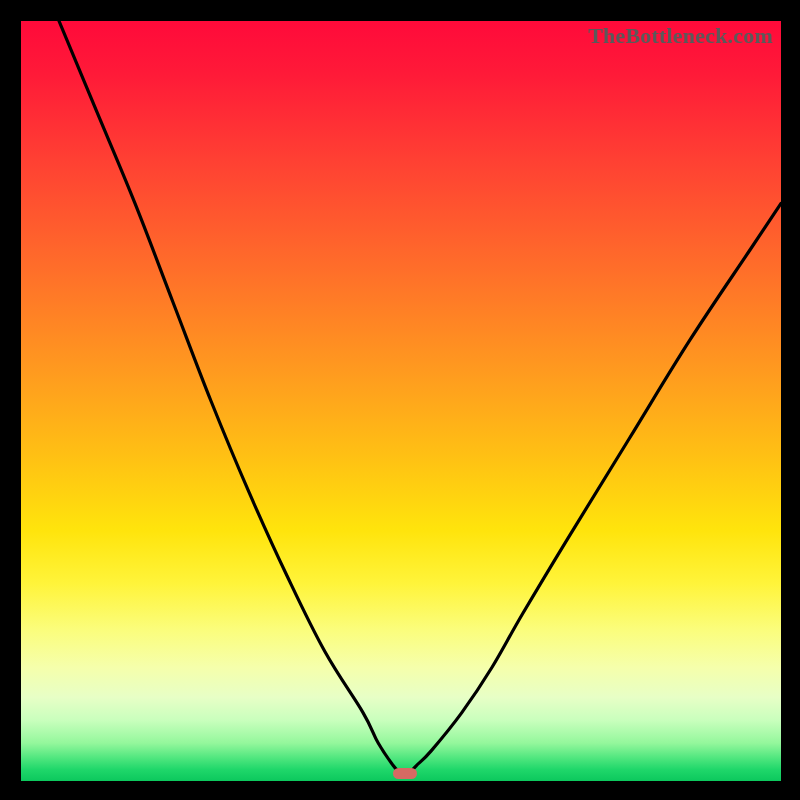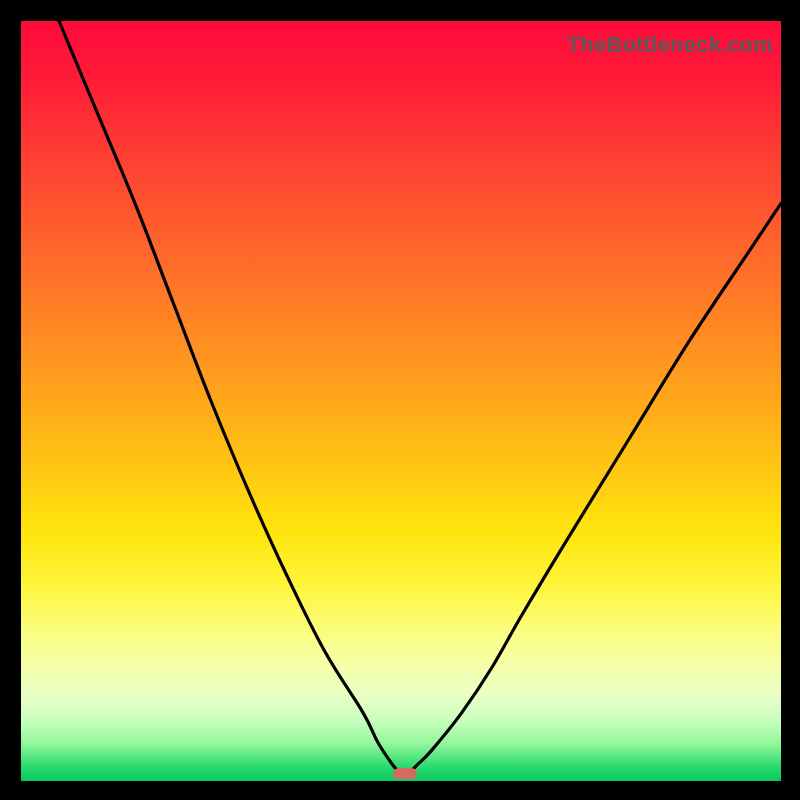--- a/index.html
+++ b/index.html
@@ -38,23 +38,23 @@
       #e7ffc6 89%,
       #c9ffbd 92%,
       #94f79c 95%,
       #4fe67e 97%,
       #1fd76a 98.5%,
       #0cc85d 100%
     );
   }
   .watermark {
     position: absolute;
-    top: 11px;
+    top: 2px;
     right: 8px;
-    font-family: Liberation Sans, sans-serif;
+    font-family: Liberation Serif, serif;
     font-size: 22px;
     font-weight: 600;
     color: #5a5a5a;
     letter-spacing: 0.2px;
     user-select: none;
   }
   svg.curve {
     position: absolute;
     left: 0;
     top: 0;

